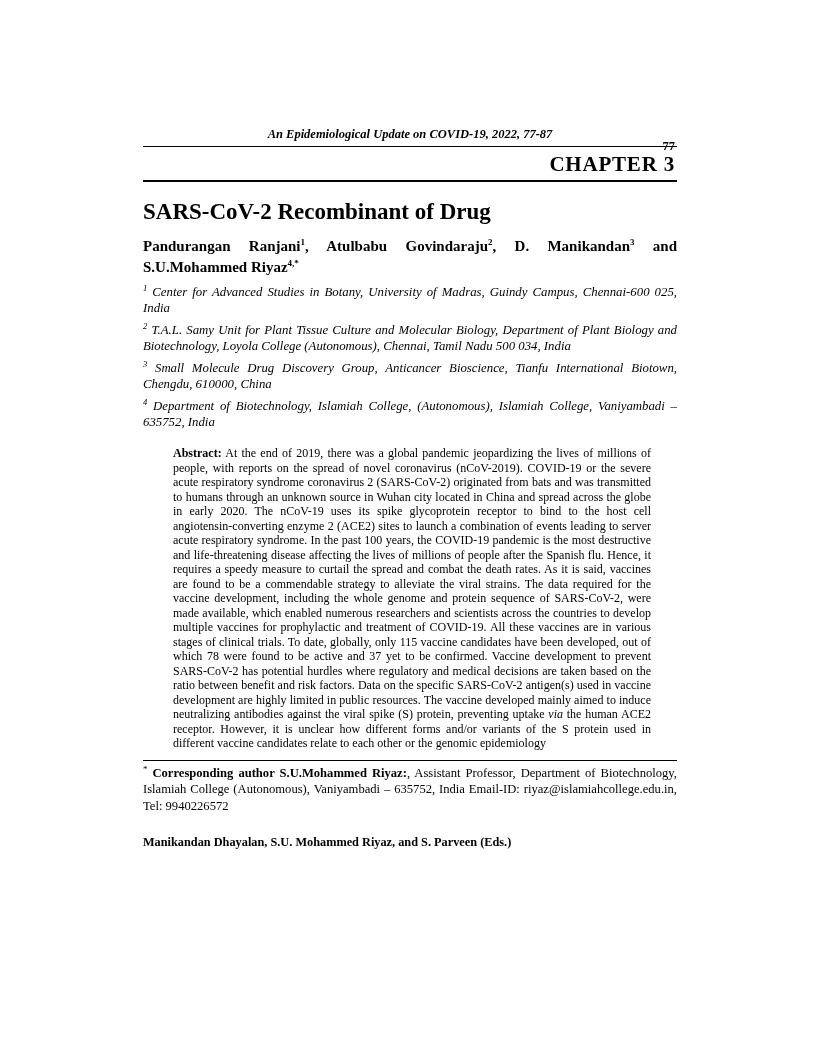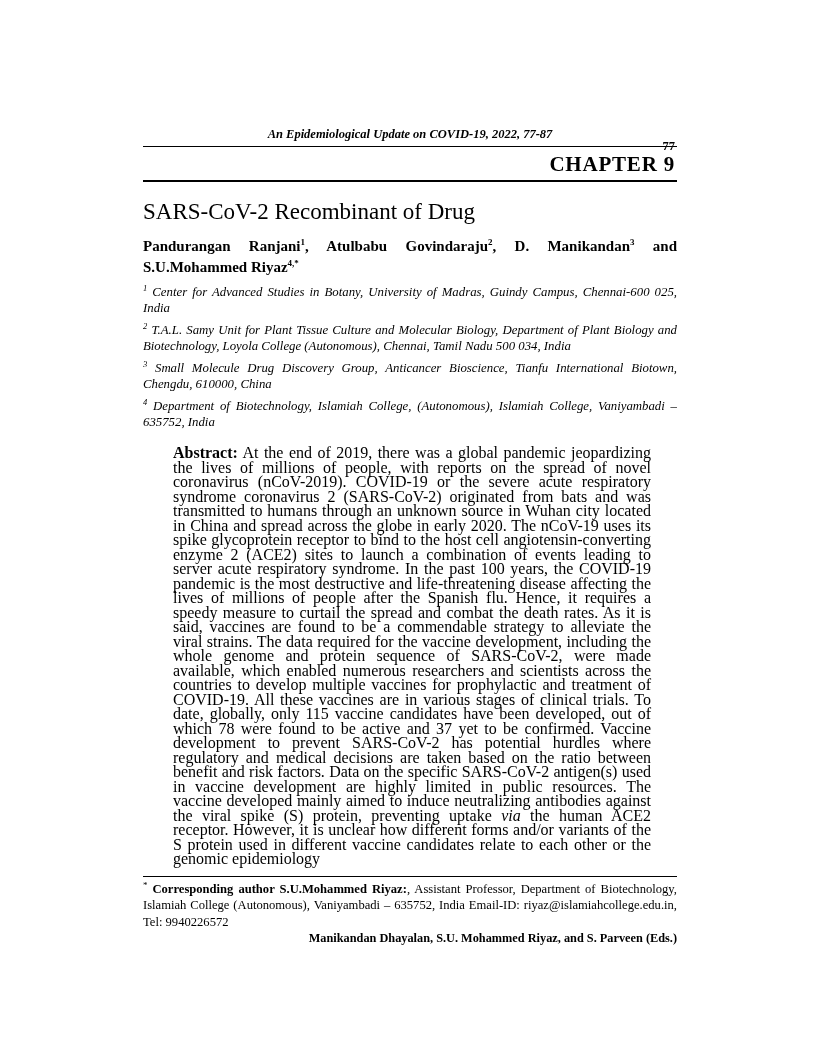--- a/index.html
+++ b/index.html
@@ -51,21 +51,21 @@
     padding: 4px 2px 3px 0;
   }
   .chapter-rule {
     border: 0;
     border-top: 2px solid #000;
     margin: 0;
   }
   .article-title {
     font-size: 23px;
     line-height: 28px;
-    font-weight: normal;
+    font-weight: bold;
     margin: 16px 0 10px 0;
   }
   .authors {
     font-size: 15px;
     line-height: 21px;
     font-weight: bold;
     text-align: justify;
     margin: 0 0 4px 0;
   }
   .authors sup {
@@ -80,21 +80,21 @@
     margin: 6px 0 0 0;
   }
   .affiliation sup {
     font-size: 8.5px;
     line-height: 0;
   }
   .abstract {
     margin: 16px 16px 0 30px;
     width: 478px;
     text-align: justify;
-    font-size: 16px;
+    font-size: 12px;
     line-height: 14.5px;
   }
   .abstract .abstract-label {
     font-weight: bold;
   }
   .abstract .via {
     font-style: italic;
   }
   .footnote-rule {
     border: 0;
@@ -108,40 +108,41 @@
     margin: 4px 0 0 0;
   }
   .footnote sup {
     font-size: 9px;
     line-height: 0;
   }
   .footnote .footnote-bold {
     font-weight: bold;
   }
   .page-footer {
-    text-align: right;
+    margin-top: 20px;
+    text-align: left;
     font-weight: bold;
     font-size: 12.3px;
     line-height: 17px;
   }
 </style>
 </head>
 <body>
 
 <div class="page">
   <div class="content">
 
     <div class="running-head">
       <span>An Epidemiological Update on COVID-19, 2022, 77-87</span>
       <span class="page-number">77</span>
     </div>
 
     <hr class="header-rule">
 
-    <div class="chapter-heading">CHAPTER 9</div>
+    <div class="chapter-heading">CHAPTER 3</div>
 
     <hr class="chapter-rule">
 
     <h1 class="article-title">SARS-CoV-2 Recombinant of Drug</h1>
 
     <p class="authors"><span>Pandurangan Ranjani</span><sup>1</sup><span>, </span><span>Atulbabu Govindaraju</span><sup>2</sup><span>, </span><span>D. Manikandan</span><sup>3</sup><span> and </span><span>S.U.Mohammed Riyaz</span><sup>4,*</sup></p>
 
     <p class="affiliation"><sup>1</sup> <span>Center for Advanced Studies in Botany, University of Madras, Guindy Campus, Chennai-600 025, India</span></p>
 
     <p class="affiliation"><sup>2</sup> <span>T.A.L. Samy Unit for Plant Tissue Culture and Molecular Biology, Department of Plant Biology and Biotechnology, Loyola College (Autonomous), Chennai, Tamil Nadu 500 034, India</span></p>

